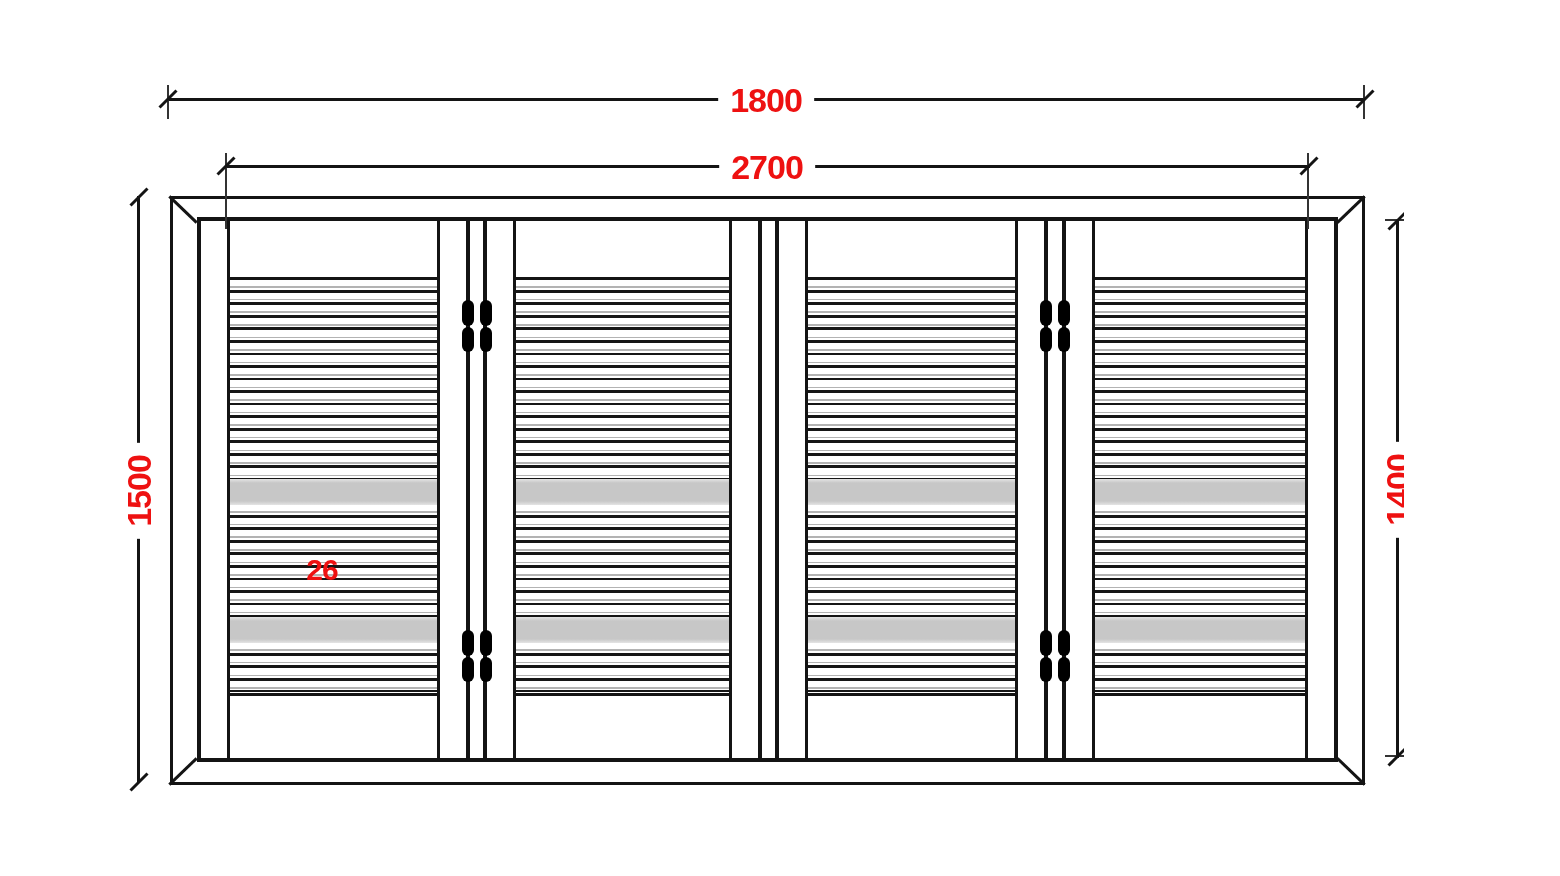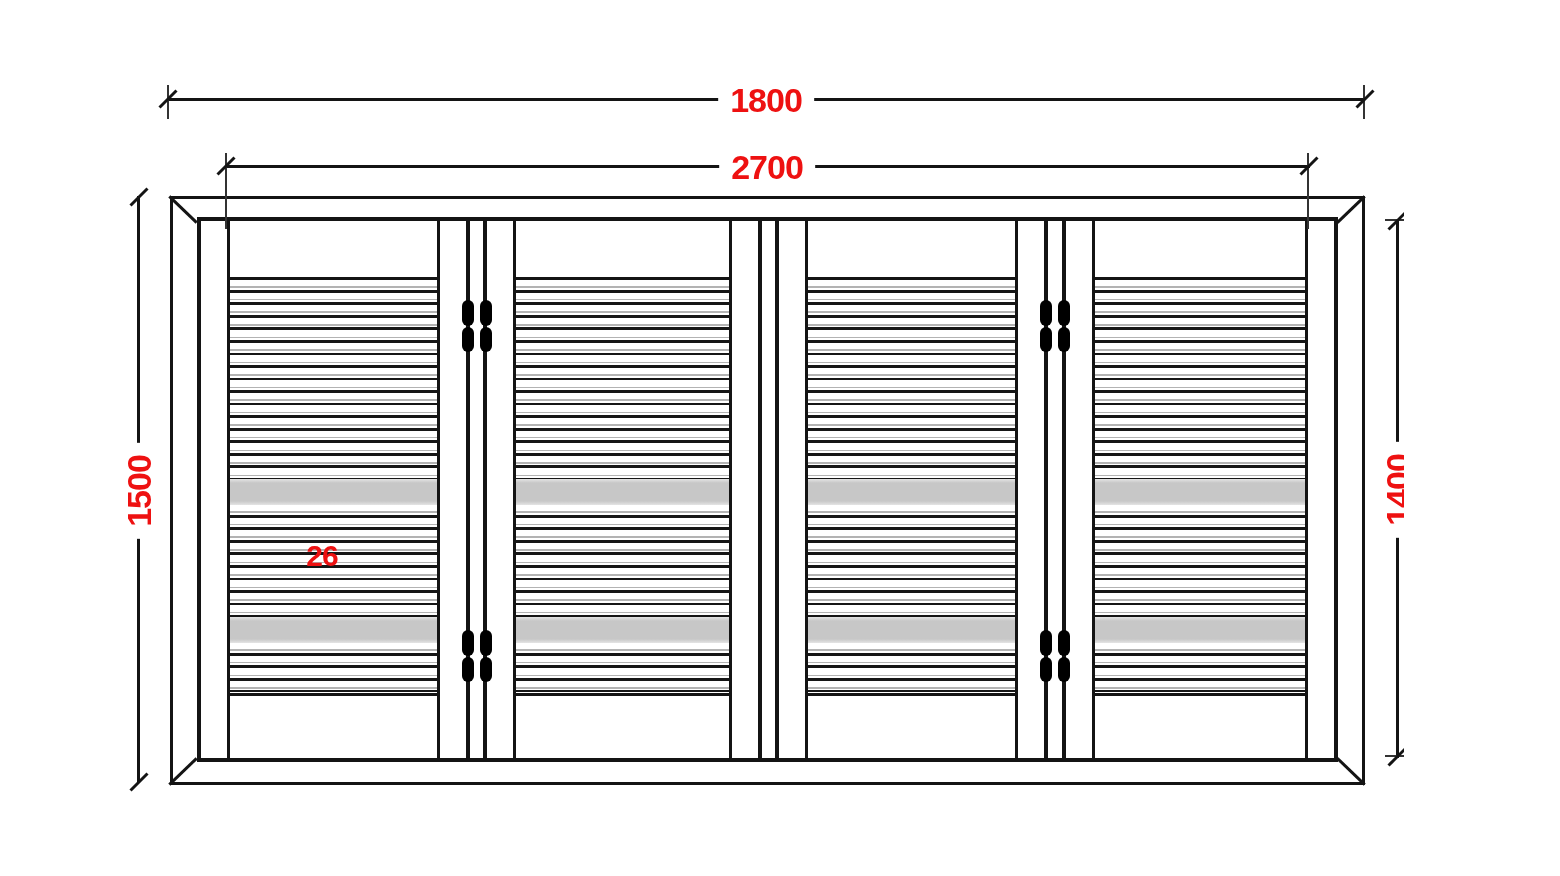--- a/index.html
+++ b/index.html
@@ -187,15 +187,15 @@
 
   <div>
     <div class="dim-line-v" style="left:1396px;top:220px;height:538px;"></div>
     <div class="ext-h" style="left:1385px;top:219px;width:33px;"></div>
     <div class="ext-h" style="left:1385px;top:755px;width:33px;"></div>
     <div class="tick" style="left:1397px;top:221px;"></div>
     <div class="tick" style="left:1397px;top:757px;"></div>
     <div class="dim-label dim-label-v" style="left:1398px;top:490px;">1400</div>
   </div>
 
-  <div class="dim-label dim-label-plain" style="left:322px;top:556px;">26</div>
+  <div class="dim-label dim-label-plain" style="left:322px;top:570px;">26</div>
 
 </div>
 
 </body></html>

